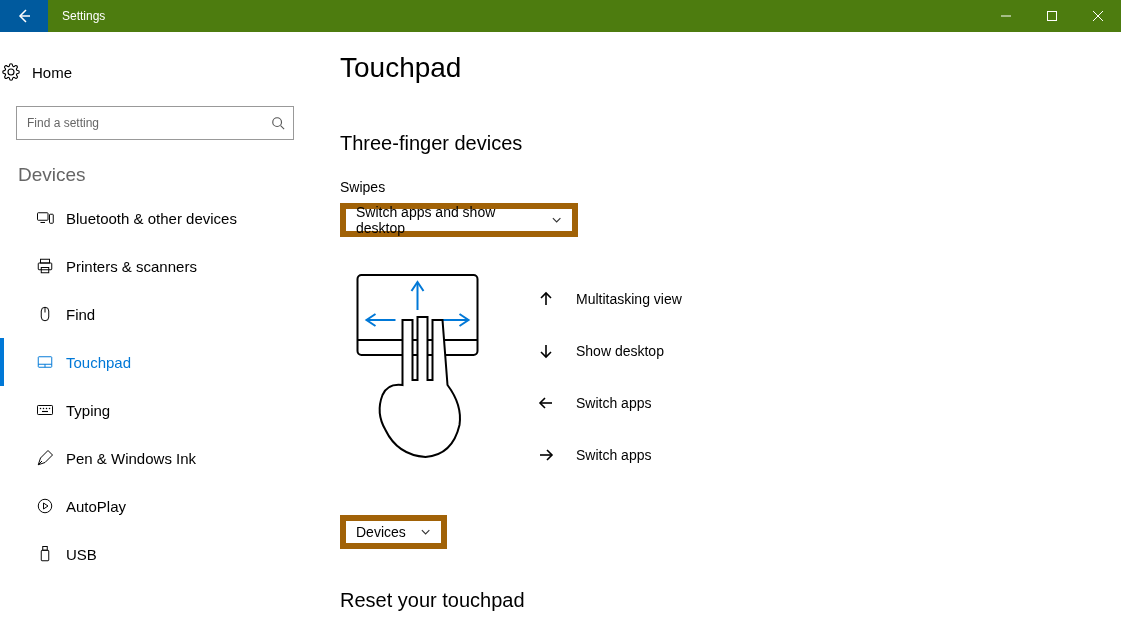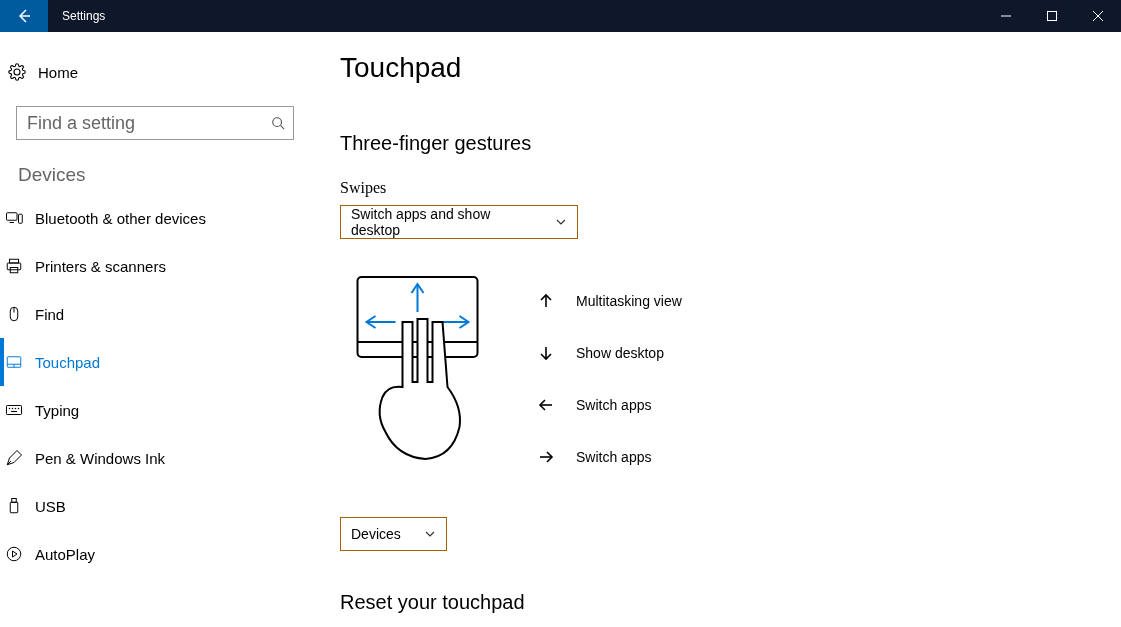--- a/index.html
+++ b/index.html
@@ -1,66 +1,66 @@
 <!DOCTYPE html>
 <html><head>
 <meta charset="utf-8">
 <style>
   * { box-sizing: border-box; margin:0; padding:0; }
   html,body { width:1121px; height:627px; font-family: "Segoe UI", Arial, sans-serif; background:#fff; color:#000; overflow:hidden; }
   .titlebar {
-    height:32px; background:#0f172a; color:#fff; display:flex; align-items:stretch;
+    height:32px; background:#4d7c0f; color:#fff; display:flex; align-items:stretch;
   }
   .back-btn {
     width:48px; background:#005a9e; display:flex; align-items:center; justify-content:center; cursor:pointer;
   }
   .app-title {
     flex:0 0 auto; display:flex; align-items:center; padding-left:14px; font-size:12px;
   }
   .title-spacer { flex:1; }
   .win-ctrl { width:46px; display:flex; align-items:center; justify-content:center; cursor:pointer; }
   .body {
     display:flex; height:calc(627px - 32px);
   }
   .sidebar {
     width:310px; padding:20px 0 0 0;
   }
   .home-row {
-    display:flex; align-items:center; height:40px; padding-left:8px; cursor:pointer; font-size:15px;
+    display:flex; align-items:center; height:40px; padding-left:2px; cursor:pointer; font-size:15px;
   }
   .home-row .icon-slot { width:30px; display:flex; justify-content:flex-start; }
   .search-wrap { padding:14px 16px 18px 16px; }
   .search-box {
     position:relative; border:1px solid #999; height:34px; display:flex; align-items:center;
   }
   .search-input {
-    border:none; outline:none; width:100%; height:100%; padding:0 34px 0 10px; font-size:18px; background:transparent;
+    border:none; outline:none; width:100%; height:100%; padding:0 34px 0 10px; font-size:12px; background:transparent;
   }
   .search-input::placeholder { color:#666; font-style:normal; }
   .search-icon-pos { position:absolute; right:8px; top:50%; transform:translateY(-50%); color:#555; }
   .group-label {
     color:#666; font-size:19px; padding:6px 0 8px 18px;
   }
   .nav-item {
-    display:flex; align-items:center; height:48px; padding-left:5px; font-size:15px; cursor:pointer;
+    display:flex; align-items:center; height:48px; padding-left:36px; font-size:15px; cursor:pointer;
   }
   .nav-item .icon-slot { width:30px; display:flex; justify-content:flex-start; }
   .nav-item.active { color:#0078d7; }
   .nav-item.active::before {
     content:""; position:absolute; left:0; width:4px; height:48px; background:#0078d7;
   }
   .nav-item { position:relative; }
   .main {
     flex:1; padding:20px 0 0 30px; overflow:auto;
   }
   .page-title { font-size:28px; font-weight:300; margin-bottom:48px; }
   .section-title { font-size:20px; font-weight:400; margin-bottom:24px; }
-  .field-label { font-size:16px; margin-bottom:8px;font-family:Liberation Serif, serif; }
+  .field-label { font-size:14px; margin-bottom:8px; }
   .dropdown {
-    border:1px solid #a16207; height:34px; display:inline-flex; align-items:center; padding:0 10px; font-size:14px; cursor:pointer; background:#fff;
+    border:6px solid #a16207; height:34px; display:inline-flex; align-items:center; padding:0 10px; font-size:14px; cursor:pointer; background:#fff;
   }
   .dropdown .dd-text { margin-right:14px; }
   .swipes-dd { width:238px; justify-content:space-between; }
   .taps-dd  { width:107px; justify-content:space-between; margin-bottom:40px; }
   .gesture-area {
     display:flex; align-items:flex-start; margin:28px 0 34px 0;
   }
   .hand-illus { width:145px; height:200px; margin-right:48px; margin-left:5px; }
   .gesture-list { padding-top:8px; }
   .gesture-row { display:flex; align-items:center; height:52px; font-size:14px; }
@@ -180,40 +180,40 @@
         <svg width="18" height="18" viewBox="0 0 24 24">
             <path d="M3 21 L6 12 L16 2 L22 8 L12 18 Z" stroke="#000" stroke-width="1.3" fill="none"></path>
             <line x1="3" y1="21" x2="8" y2="16" stroke="#000" stroke-width="1.3"></line>
           </svg>
       </span>
       <span>Pen &amp; Windows Ink</span>
     </div>
     <div class="nav-item">
       <span class="icon-slot">
         <svg width="18" height="18" viewBox="0 0 24 24">
+            <circle cx="12" cy="12" r="9" stroke="#000" stroke-width="1.3" fill="none"></circle>
+            <polygon points="10,8 16,12 10,16" stroke="#000" stroke-width="1.3" fill="none"></polygon>
+          </svg>
+      </span>
+      <span>AutoPlay</span>
+    </div>
+    <div class="nav-item">
+      <span class="icon-slot">
+        <svg width="18" height="18" viewBox="0 0 24 24">
             <rect x="9" y="2" width="6" height="5" stroke="#000" stroke-width="1.3" fill="none"></rect>
             <rect x="7" y="7" width="10" height="14" rx="1" stroke="#000" stroke-width="1.3" fill="none"></rect>
           </svg>
       </span>
       <span>USB</span>
     </div>
-    <div class="nav-item">
-      <span class="icon-slot">
-        <svg width="18" height="18" viewBox="0 0 24 24">
-            <circle cx="12" cy="12" r="9" stroke="#000" stroke-width="1.3" fill="none"></circle>
-            <polygon points="10,8 16,12 10,16" stroke="#000" stroke-width="1.3" fill="none"></polygon>
-          </svg>
-      </span>
-      <span>AutoPlay</span>
-    </div>
   </div>
 
   <div class="main">
     <div class="page-title">Touchpad</div>
-    <div class="section-title">Three-finger gestures</div>
+    <div class="section-title">Three-finger devices</div>
 
     <div class="field-label">Swipes</div>
     <div class="dropdown swipes-dd">
       <span class="dd-text">Switch apps and show desktop</span>
       <svg width="12" height="12" viewBox="0 0 12 12">
           <path d="M2 4 L6 8 L10 4" stroke="#333" stroke-width="1.2" fill="none"></path>
         </svg>
     </div>
 
     <div class="gesture-area">

